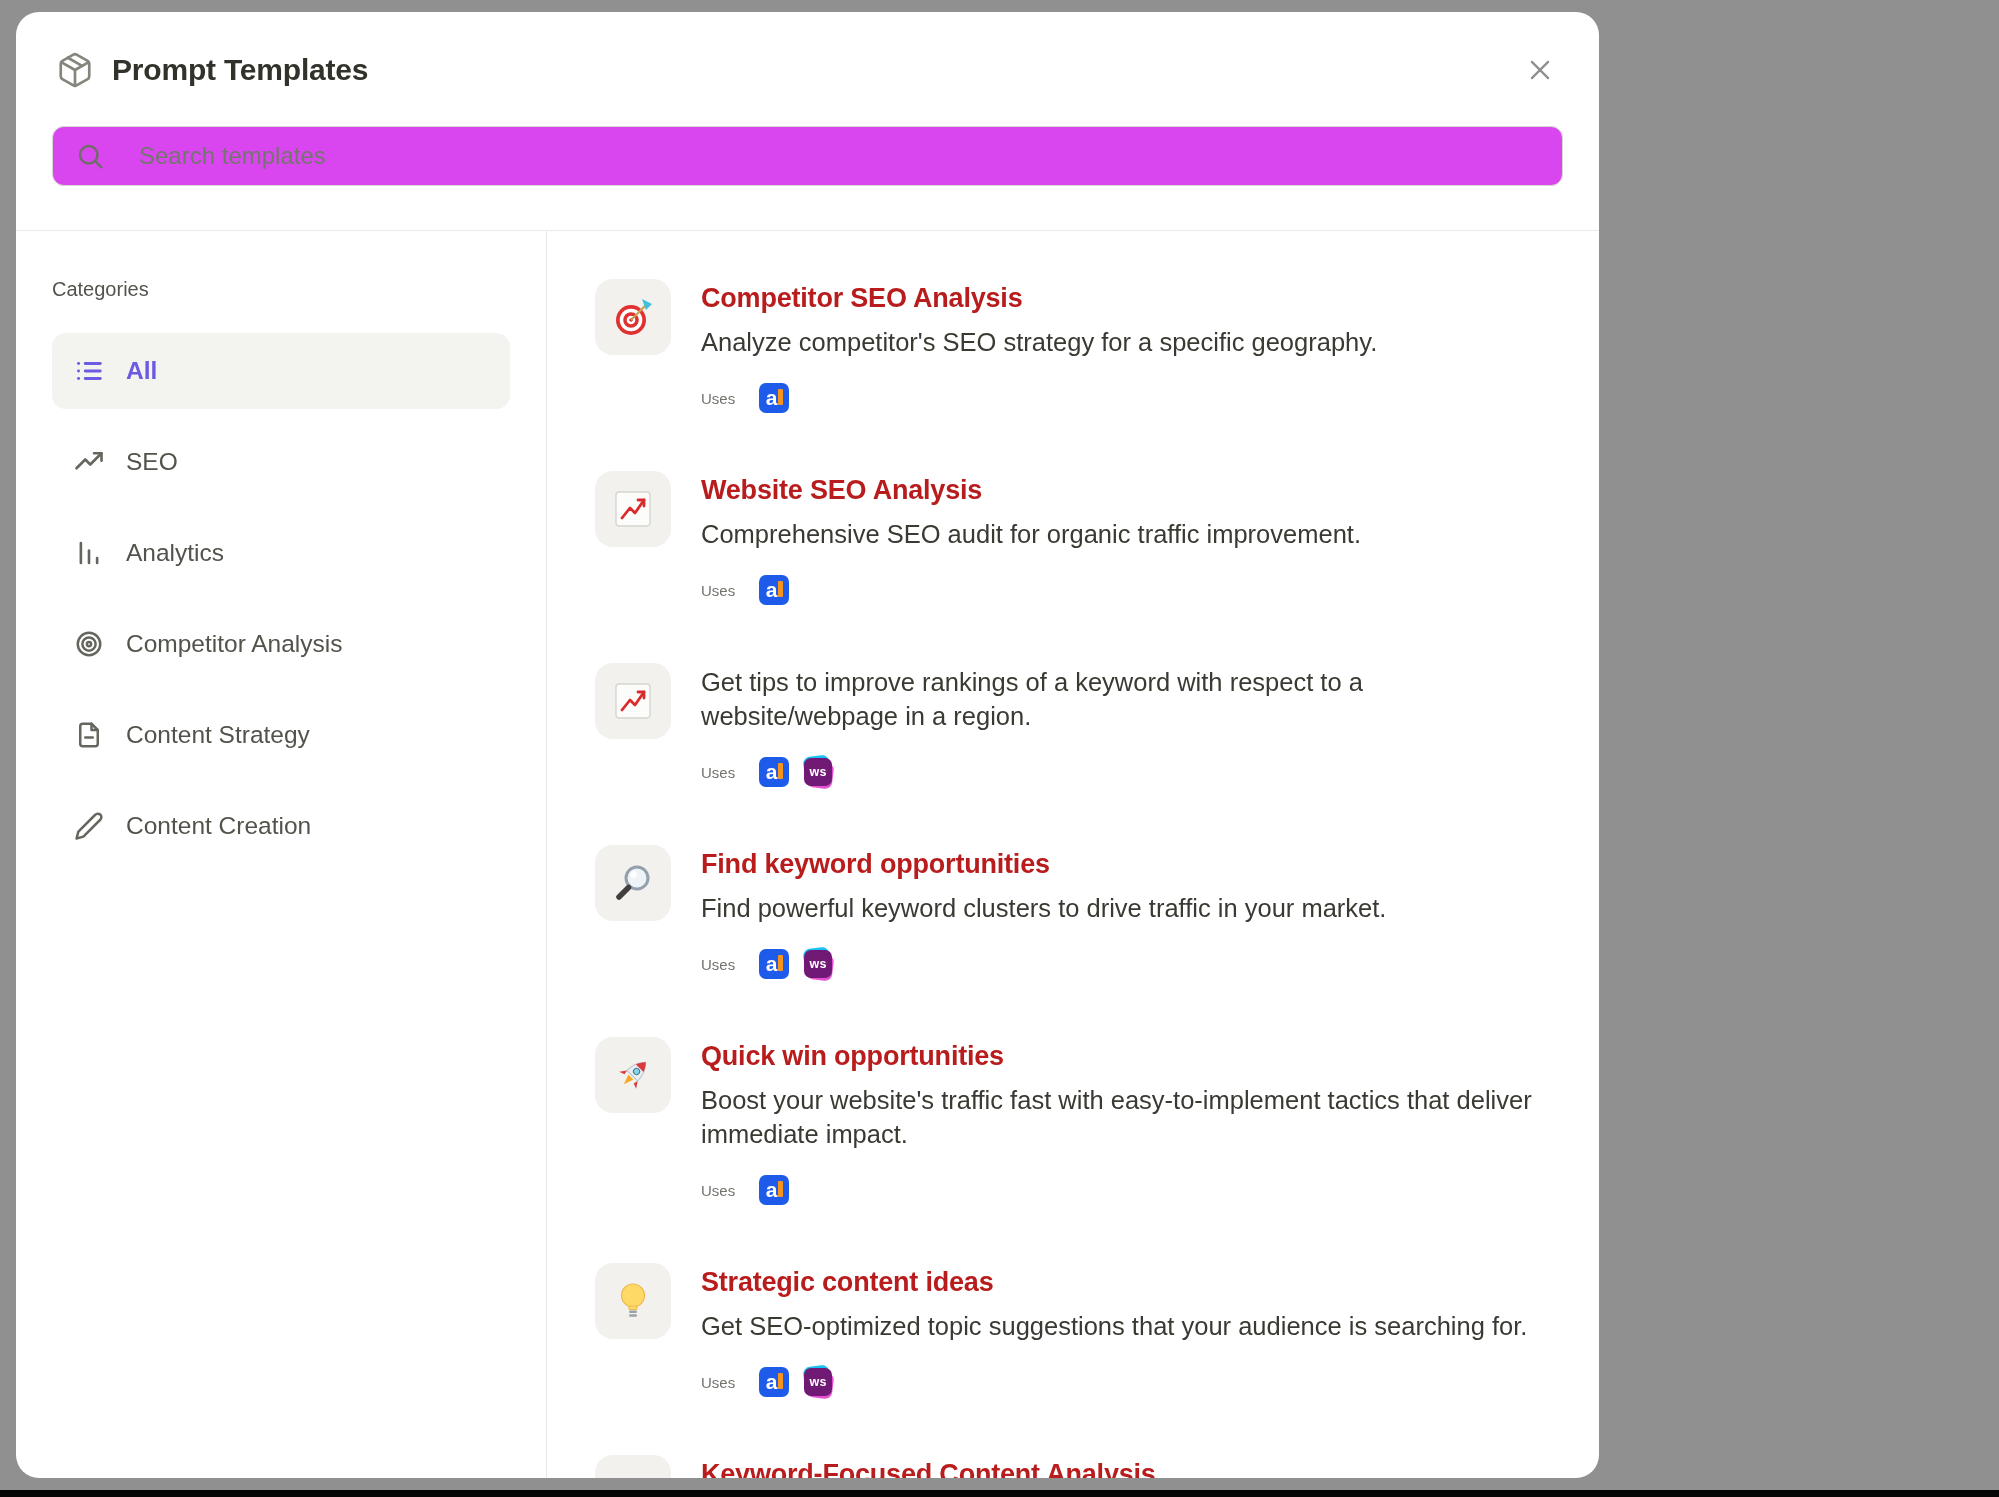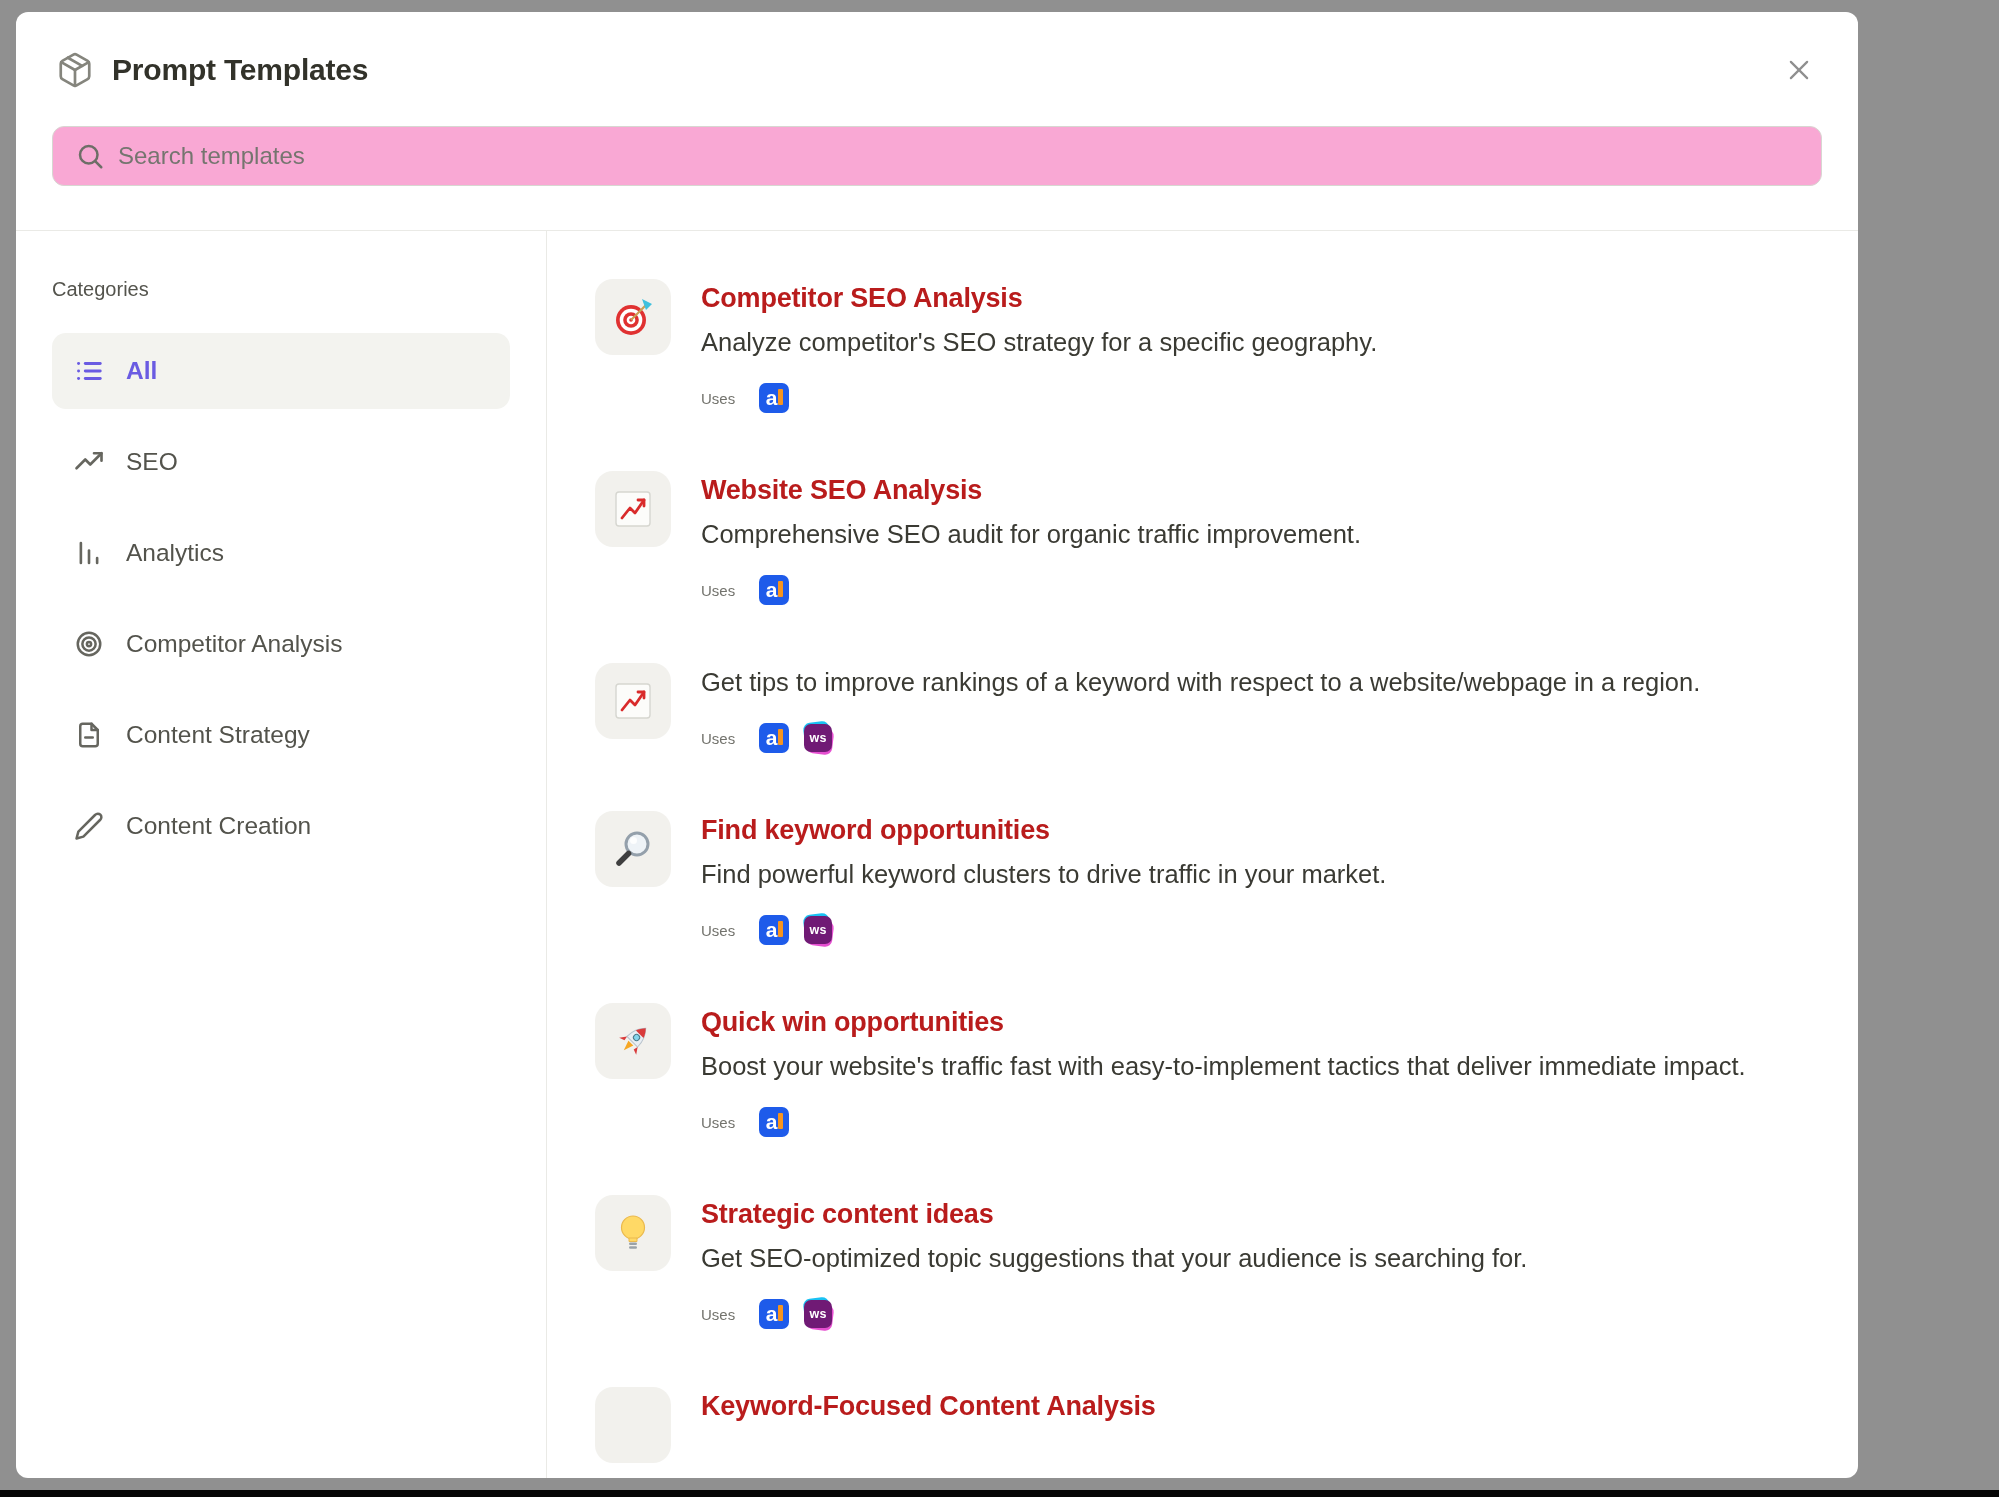--- a/index.html
+++ b/index.html
@@ -4,33 +4,33 @@
 <style>
   html,body{margin:0;padding:0;}
   body{
     width:1999px;height:1497px;position:relative;overflow:hidden;
     background:#909090;
     font-family:"Liberation Sans","DejaVu Sans",sans-serif;
     -webkit-font-smoothing:antialiased;
   }
   .bottom-black{position:absolute;left:0;top:1490px;width:100%;height:7px;background:#050505;}
   .modal{
-    position:absolute;left:16px;top:12px;width:1842px;height:1466px;
-    background:#ffffff;border-radius:12px;overflow:hidden;
+    position:absolute;left:16px;top:12px;width:1583px;height:1466px;
+    background:#ffffff;border-radius:23px;overflow:hidden;
     display:flex;flex-direction:column;
   }
   
   .header{display:flex;align-items:center;padding:36px 40px 0 40px;height:44px;flex:0 0 auto;}
   .pkg{display:flex;align-items:center;margin-right:18px;}
   h1.title{font-size:30px;font-weight:700;color:#32322a;margin:0;letter-spacing:-.2px;}
   .close{margin-left:auto;background:none;border:none;cursor:pointer;padding:4px;display:flex;align-items:center;}
   
   .searchbar{
     margin:34px 36px 0 36px;height:58px;border:1.5px solid #d7d7d1;border-radius:12px;
-    display:flex;align-items:center;padding:0 22px;gap:11px;flex:0 0 auto;background:#f9a8d4;
+    display:flex;align-items:center;padding:0 22px;gap:32px;flex:0 0 auto;background:#d946ef;
   }
   .searchbar input{
     flex:1;border:none;outline:none;font-family:inherit;font-size:24px;color:#3a3a33;background:transparent;
   }
   .searchbar input::placeholder{color:#75756f;}
   .hdivider{margin-top:44px;border-top:1.5px solid #eaeae6;flex:0 0 auto;}
   
   .main{flex:1;display:flex;min-height:0;}
   .sidebar{width:531px;flex:0 0 auto;border-right:1.5px solid #eaeae6;padding:44px 36px 0 36px;box-sizing:border-box;}
   .cats-heading{font-size:20px;line-height:28px;color:#54544d;margin-bottom:30px;}

